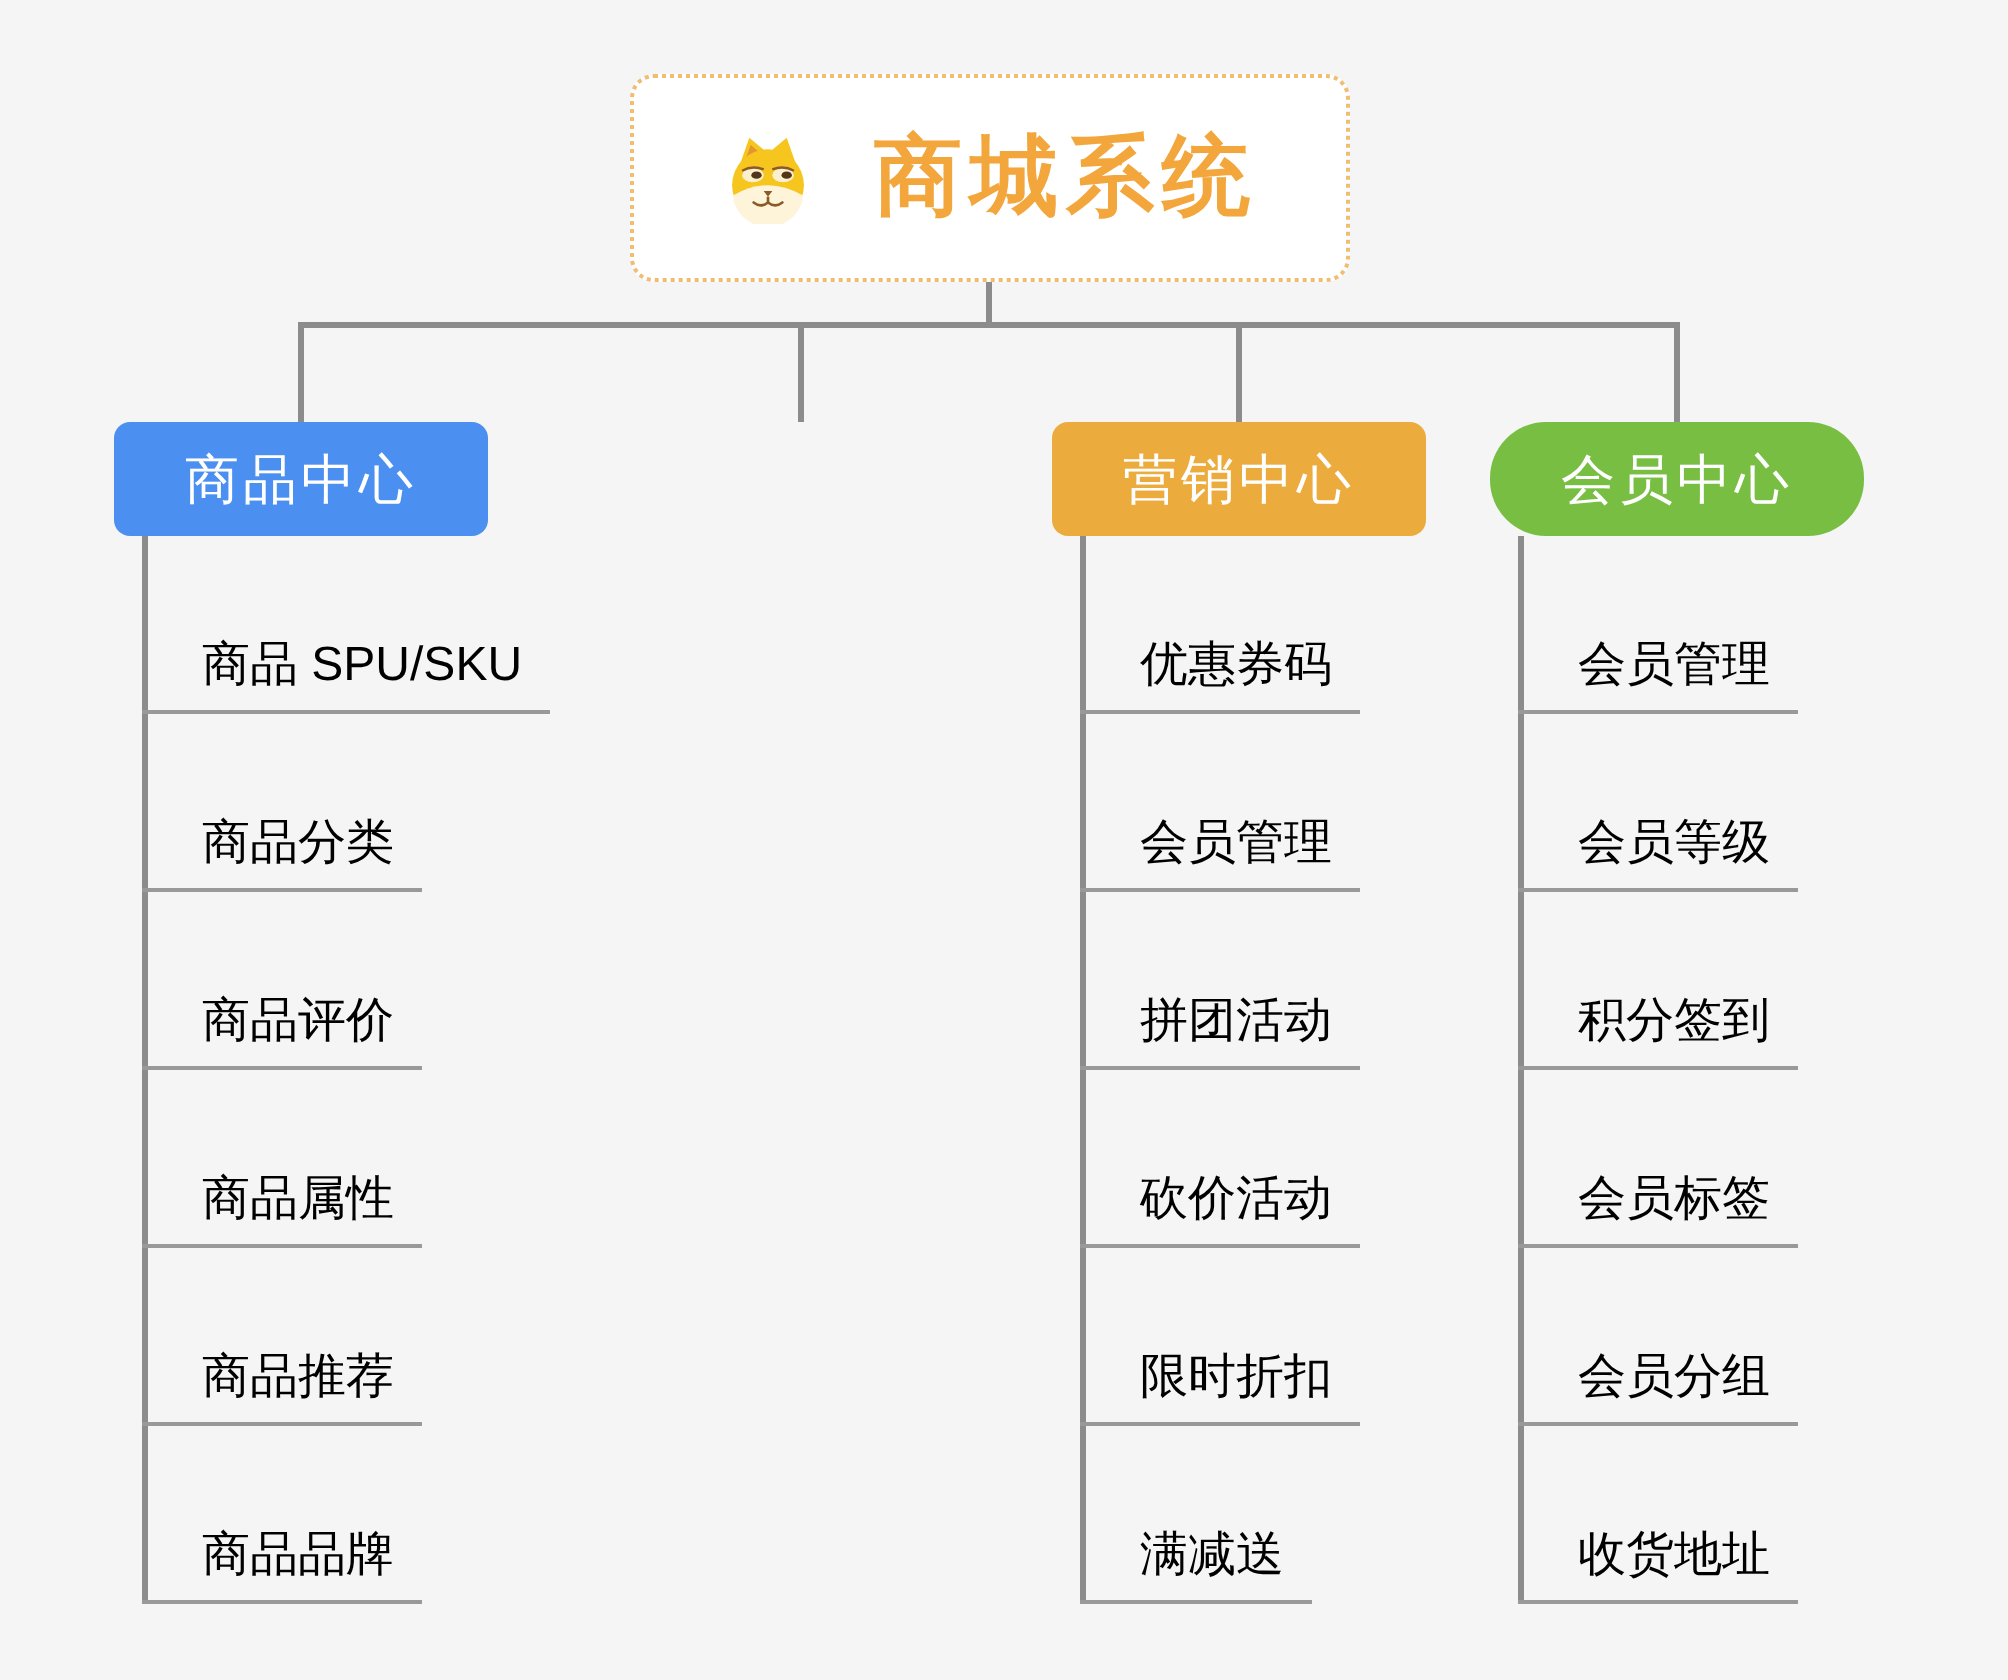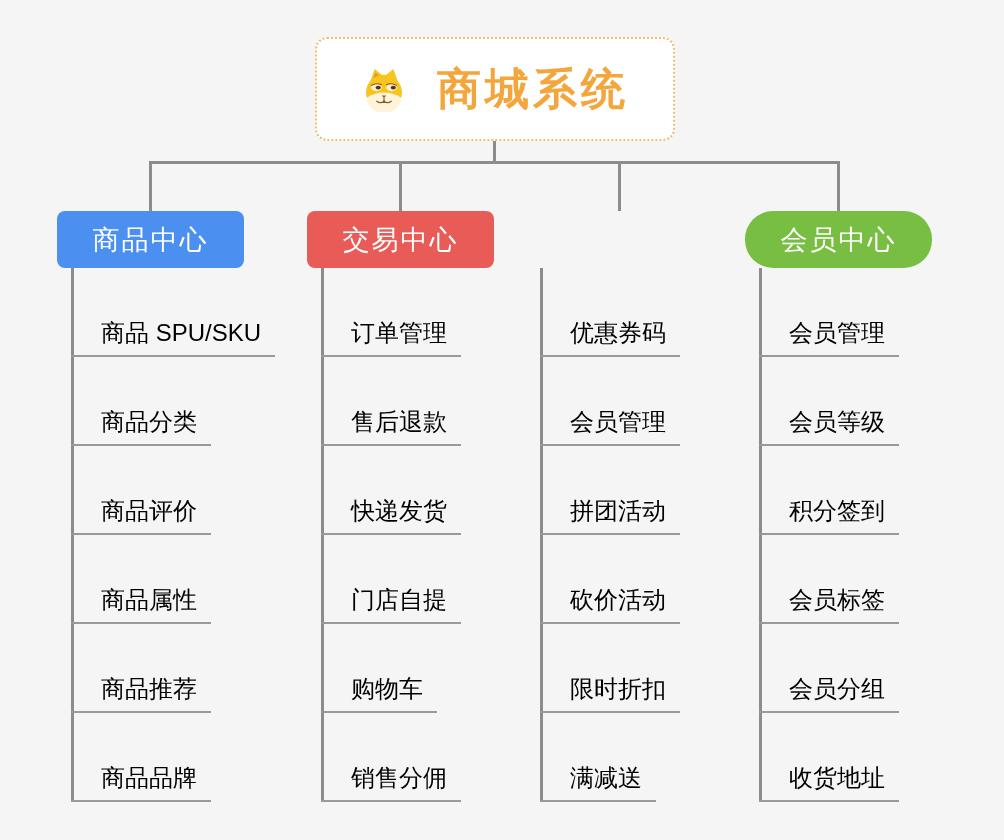--- a/index.html
+++ b/index.html
@@ -92,34 +92,23 @@
     <div class="items">
         <div class="item" style="top: 106px;">商品 SPU/SKU</div>
         <div class="item" style="top: 195px;">商品分类</div>
         <div class="item" style="top: 284px;">商品评价</div>
         <div class="item" style="top: 373px;">商品属性</div>
         <div class="item" style="top: 462px;">商品推荐</div>
         <div class="item" style="top: 551px;">商品品牌</div>
       </div>
   </div>
 
-  <div class="branch branch1">
-    <div class="header" style="background: rgb(233, 91, 87);">交易中心</div>
-    <div class="trunk"></div>
-    <div class="items">
-        <div class="item" style="top: 106px;">订单管理</div>
-        <div class="item" style="top: 195px;">售后退款</div>
-        <div class="item" style="top: 284px;">快递发货</div>
-        <div class="item" style="top: 373px;">门店自提</div>
-        <div class="item" style="top: 462px;">购物车</div>
-        <div class="item" style="top: 551px;">销售分佣</div>
-      </div>
-  </div>
 
   <div class="branch branch2">
+    <div class="header" style="background: rgb(236, 171, 61);">营销中心</div>
     <div class="trunk"></div>
     <div class="items">
         <div class="item" style="top: 106px;">优惠券码</div>
         <div class="item" style="top: 195px;">会员管理</div>
         <div class="item" style="top: 284px;">拼团活动</div>
         <div class="item" style="top: 373px;">砍价活动</div>
         <div class="item" style="top: 462px;">限时折扣</div>
         <div class="item" style="top: 551px;">满减送</div>
       </div>
   </div>

